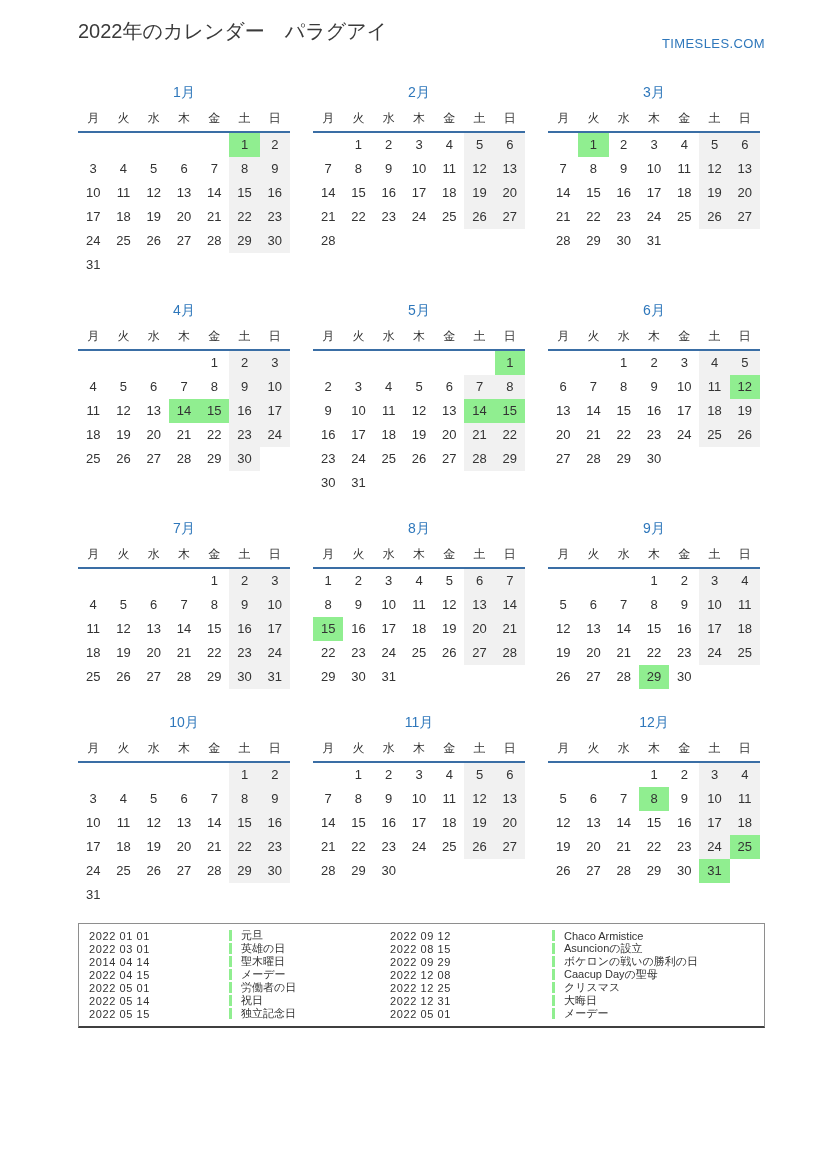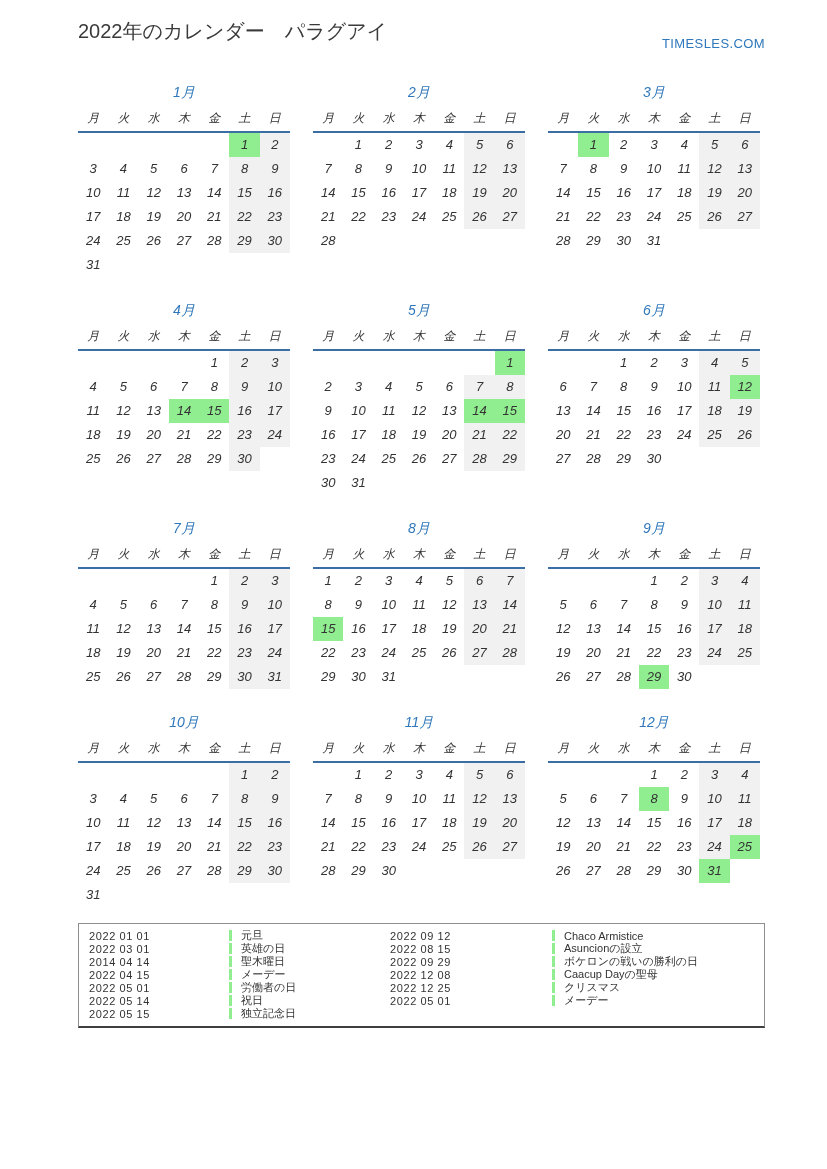--- a/index.html
+++ b/index.html
@@ -39,21 +39,20 @@
   .months-grid {
     display: grid;
     grid-template-columns: repeat(3, 212px);
     column-gap: 23px;
     row-gap: 25px;
     margin-top: 33px;
     align-items: start;
   }
   .month {
     width: 212px;
-    font-style: italic;
   }
   .month-title {
     text-align: center;
     color: #2e77bb;
     font-size: 14px;
     margin-bottom: 8px;
   }
   .weekday-row {
     display: grid;
     grid-template-columns: repeat(7, 1fr);
@@ -891,19 +890,24 @@
           <div class="legend-date">2022 12 08</div>
           <div class="legend-bar"></div>
           <div class="legend-name">Caacup Dayの聖母</div>
         </div>
         <div class="legend-row">
           <div class="legend-date">2022 12 25</div>
           <div class="legend-bar"></div>
           <div class="legend-name">クリスマス</div>
         </div>
         <div class="legend-row">
+          <div class="legend-date">2022 12 31</div>
+          <div class="legend-bar"></div>
+          <div class="legend-name">大晦日</div>
+        </div>
+        <div class="legend-row">
           <div class="legend-date">2022 05 01</div>
           <div class="legend-bar"></div>
           <div class="legend-name">メーデー</div>
         </div>
       </div>
   </div>
 </div>
 
 </body></html>

